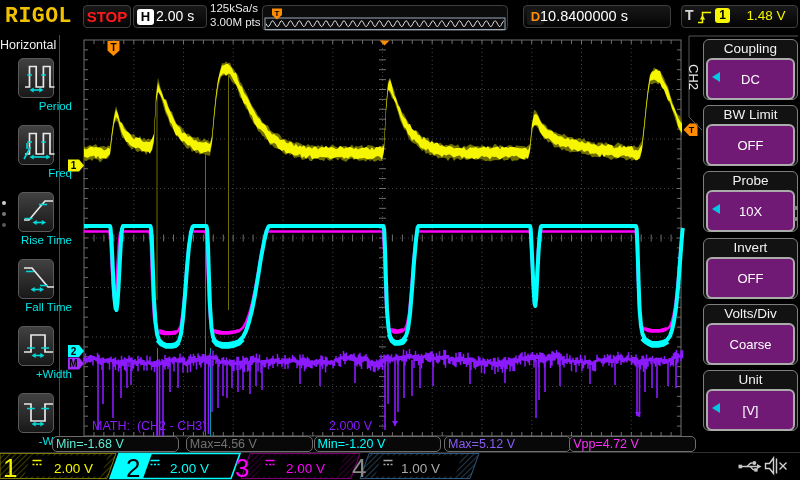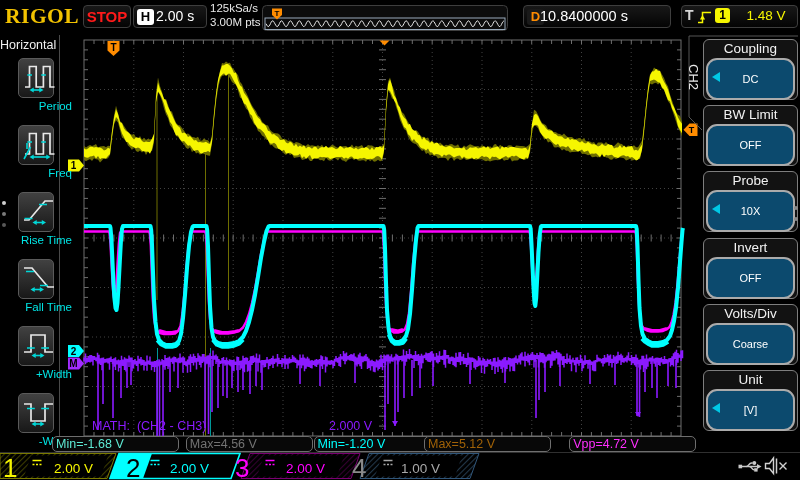--- a/index.html
+++ b/index.html
@@ -1,18 +1,18 @@
 <!DOCTYPE html>
 <html><head><meta charset="utf-8"><title>scope</title><style>
 html,body{margin:0;padding:0;background:#000}
 .scr{position:relative;width:800px;height:480px;background:#000;overflow:hidden;
  font-family:"Liberation Sans",sans-serif;-webkit-font-smoothing:antialiased}
 .tbox{position:absolute;top:5px;height:23px;background:linear-gradient(#181818,#040404);
  border:1px solid #3e3e3e;border-radius:4px;box-sizing:border-box}
-.logo{position:absolute;left:5px;top:4px;font-family:Liberation Serif, serif;font-weight:bold;
+.logo{position:absolute;left:5px;top:4px;font-family:Liberation Mono, monospace;font-weight:bold;
  font-size:21.5px;color:#f2c200;letter-spacing:0.5px}
 .stop{left:83px;width:48px;text-align:center;color:#ff1a1a;font-weight:bold;font-size:15px;line-height:21px}
 .hbox{left:133px;width:74px;color:#fff;font-size:14px}
 .hchip{position:absolute;left:3px;top:2.5px;width:17px;height:16px;background:#fff;border-radius:3px;
  color:#000;font-weight:bold;font-size:13px;text-align:center;line-height:16px}
 .hval{position:absolute;left:22px;width:50px;line-height:21px}
 .sarate{position:absolute;left:210px;top:2px;color:#e8e8e8;font-size:11.5px;line-height:13.5px}
 .dbox{left:523px;width:148px;color:#fff;font-size:14.5px}
 .dchip{position:absolute;left:3px;top:2.5px;width:17px;height:16px;background:#1a1a1a;border-radius:3px;
  color:#ff8c00;font-weight:bold;font-size:13px;text-align:center;line-height:16px}
@@ -25,22 +25,22 @@
 .lsep{position:absolute;left:59px;top:35px;width:1px;height:402px;background:#4a4a4a}
 .ltit{position:absolute;left:0;top:38px;width:59px;color:#f0f0f0;font-size:12.5px}
 .lbtn{position:absolute;left:18px;width:36px;height:40px;background:linear-gradient(#414141,#181818);
  border:1px solid #5a5a5a;border-radius:5px;box-sizing:border-box}
 .llab{position:absolute;left:0;width:72px;text-align:right;color:#00e5e5;font-size:11.5px}
 .ldots{position:absolute;left:2px;top:201px}
 .ldots div{width:4px;height:4px;border-radius:2px;background:#777;margin-bottom:7px}
 .mitem{position:absolute;left:703px;width:95px;height:61px;background:#121212;
  border:1px solid #7e7e7e;border-radius:6px;box-sizing:border-box}
 .mlab{position:absolute;top:1px;width:100%;text-align:center;color:#f2f2f2;font-size:13.5px}
-.mval{position:absolute;left:2px;right:2px;top:18px;height:38px;background:#0c4a6e;
- border:2px solid #ababab;border-radius:11px;color:#fff;font-size:11px;
+.mval{position:absolute;left:2px;right:2px;top:18px;height:38px;background:#701a75;
+ border:2px solid #ababab;border-radius:6px;color:#fff;font-size:13px;
  display:flex;align-items:center;justify-content:center}
 .mar{position:absolute;left:4px;top:12px;width:0;height:0;border-top:5px solid transparent;
  border-bottom:5px solid transparent;border-right:8px solid #00c8e5}
 .rdots{position:absolute;left:794px;top:206px}
 .rdots div{width:4px;height:4px;border-radius:2px;background:#888;margin-bottom:7px}
 .meas{position:absolute;top:436px;height:16px;background:#080808;border:1px solid #6e6e6e;
  border-radius:5px;box-sizing:border-box;font-size:12.5px;line-height:14px;padding-left:3px;white-space:nowrap}
 </style></head><body>
 <div class="scr">
 <svg width="800" height="480" viewBox="0 0 800 480" style="position:absolute;left:0;top:0" font-family="Liberation Sans, sans-serif">
@@ -222,21 +222,21 @@
         <span>[V]</span>
       </div>
     </div>
 <div class="rdots">
       <div></div>
       <div></div>
     </div>
 <div class="meas" style="left:52px;width:127px;color:#5eead4">Min=-1.68 V</div>
     <div class="meas" style="left:185.8px;width:127px;color:#737373">Max=4.56 V</div>
     <div class="meas" style="left:313.6px;width:127px;color:#00ffff">Min=-1.20 V</div>
-    <div class="meas" style="left:424px;width:127px;color:#a16207">Max=5.12 V</div>
+    <div class="meas" style="left:444px;width:127px;color:#8b5cf6">Max=5.12 V</div>
     <div class="meas" style="left:569.2px;width:127px;color:#ff30ff">Vpp=4.72 V</div>
 <svg width="800" height="28" viewBox="0 0 800 28" style="position:absolute;left:0;top:452px" font-family="Liberation Sans, sans-serif">
       <defs>
 <pattern id="hy" width="4" height="4" patternUnits="userSpaceOnUse" patternTransform="rotate(-45)">
           <rect width="4" height="4" fill="#000"></rect>
           <rect width="4" height="1.1" fill="#3d3d00"></rect>
         </pattern>
 <pattern id="hm" width="4" height="4" patternUnits="userSpaceOnUse" patternTransform="rotate(-45)">
           <rect width="4" height="4" fill="#000"></rect>
           <rect width="4" height="1.1" fill="#340030"></rect>

